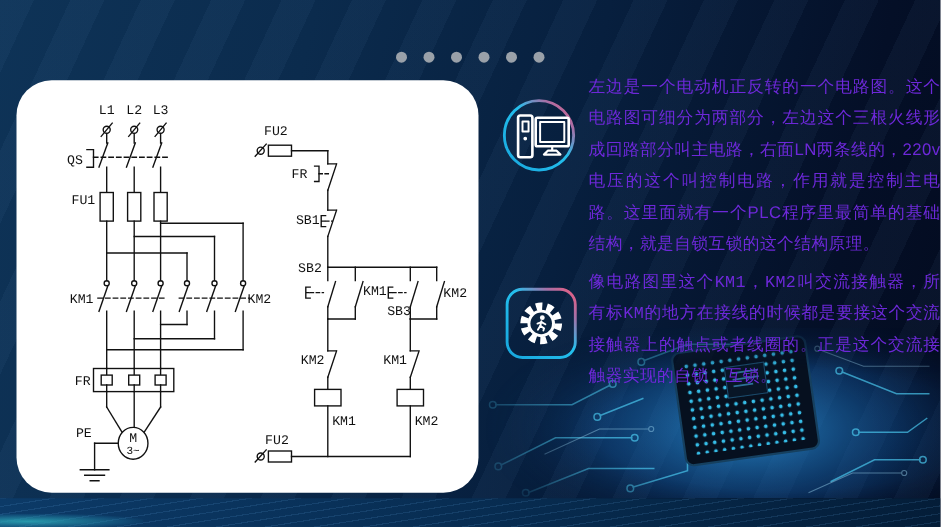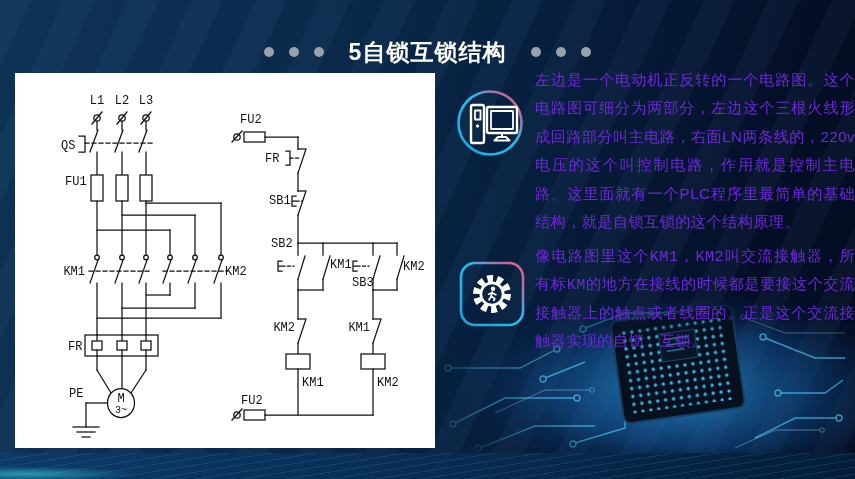--- a/index.html
+++ b/index.html
@@ -19,20 +19,21 @@
   }
   .title-dot{width:10px;height:10px;border-radius:50%;background:#9aa1a9;}
   .title-text{
     color:#ffffff;font-size:23px;font-weight:700;letter-spacing:1px;
     margin:0 10px;white-space:nowrap;
   }
   
   .panel{
     position:absolute;left:15px;top:73px;width:420px;height:375px;
     background:#ffffff;
+    border-radius:32px;
   }
   .panel svg{display:block;}
   .diag-label{font-family:"Liberation Mono","DejaVu Sans Mono",monospace;font-size:12px;fill:#111;}
   .diag-label-sm{font-family:"Liberation Mono","DejaVu Sans Mono",monospace;font-size:10px;fill:#111;}
   
   .section-icon{position:absolute;}
   .para{
     position:absolute;left:535px;width:320px;color:#6d28d9;
     font-size:15.2px;line-height:28.4px;letter-spacing:0.4px;margin:0;
     text-align:justify;
@@ -116,21 +117,20 @@
       <line x1="244" y1="46" x2="268" y2="46" stroke="#2d6f96" stroke-width="1.5"></line>
       <line x1="244" y1="52" x2="262" y2="52" stroke="#2d6f96" stroke-width="1.5"></line>
     </g>
   </svg>
 </div>
 
 <div class="title-bar">
   <span class="title-dot"></span>
   <span class="title-dot"></span>
   <span class="title-dot"></span>
-  <h1 class="title-text">5自锁互锁结构</h1>
   <span class="title-dot"></span>
   <span class="title-dot"></span>
   <span class="title-dot"></span>
 </div>
 
 <div class="panel">
   <svg width="420" height="375" viewBox="0 0 420 375">
     <g stroke="#111" stroke-width="1.25" fill="none" stroke-linecap="square">
 
       <g>

